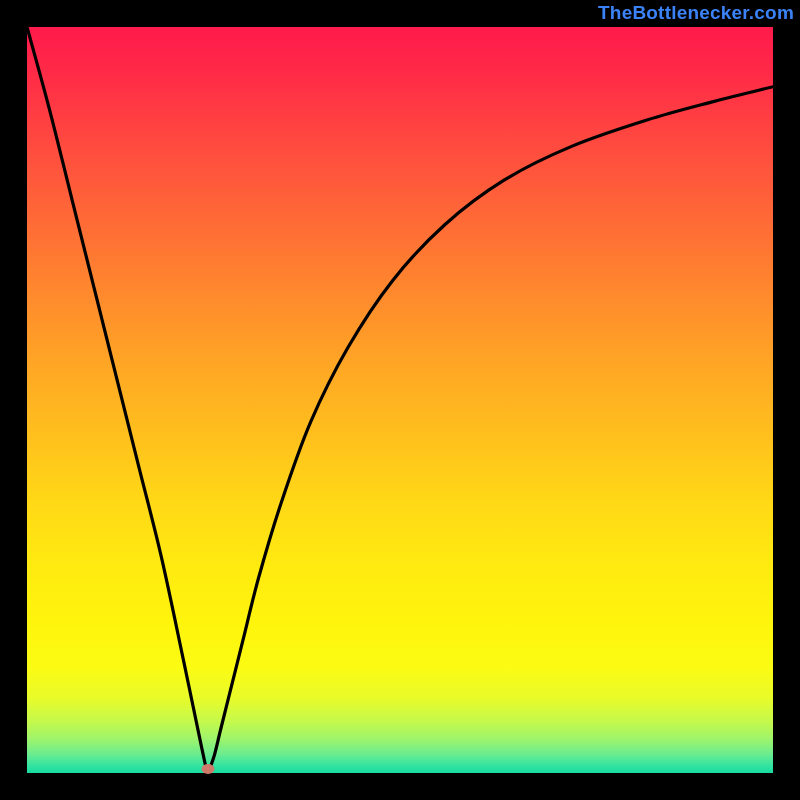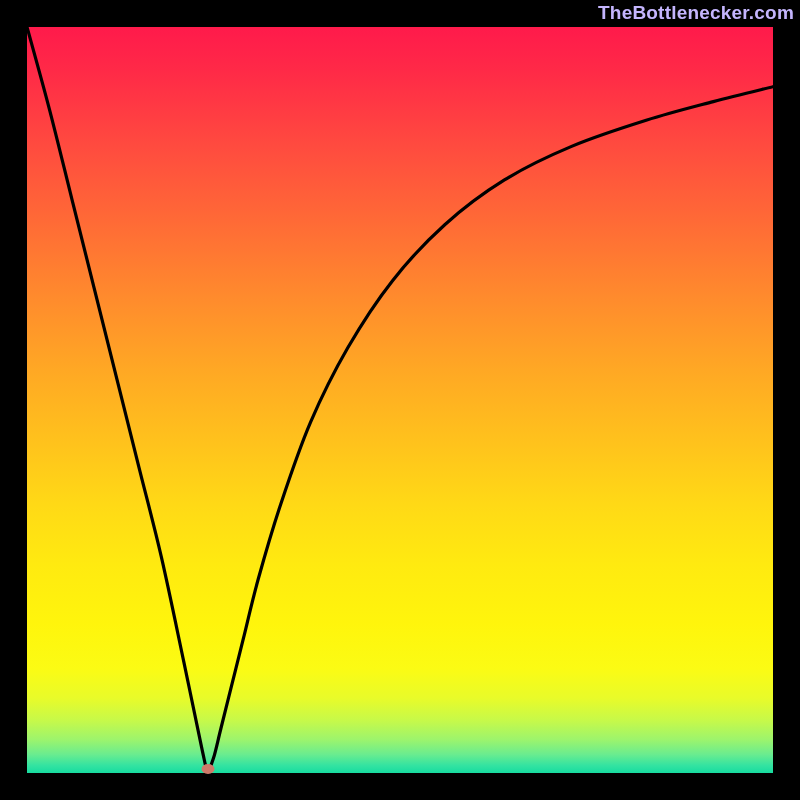--- a/index.html
+++ b/index.html
@@ -14,21 +14,21 @@
   .frame {
     position: absolute;
     top: 0; left: 0;
     width: 800px; height: 800px;
     background: #000;
   }
   .watermark {
     position: absolute;
     top: 2px;
     right: 6px;
-    color: #c4b5fd;
+    color: #3b82f6;
     font-size: 19px;
     font-weight: 600;
     letter-spacing: 0.2px;
     z-index: 10;
   }
   .plot {
     position: absolute;
     top: 27px;
     left: 27px;
     width: 746px;

